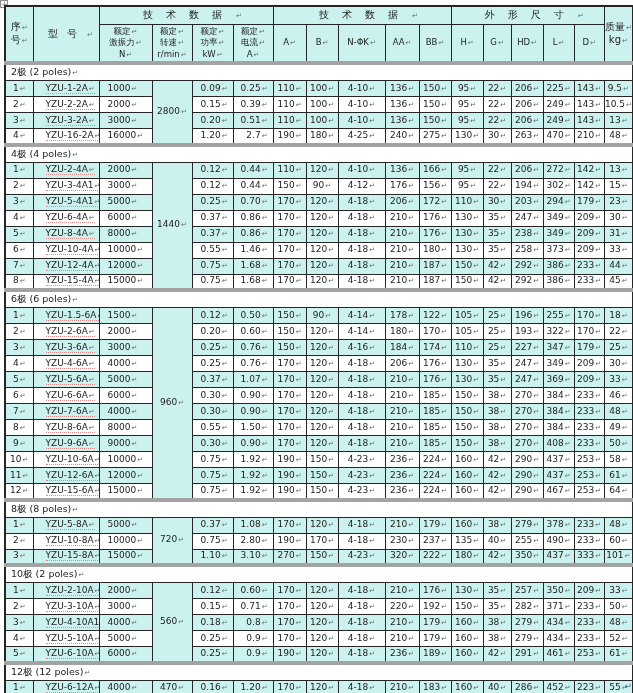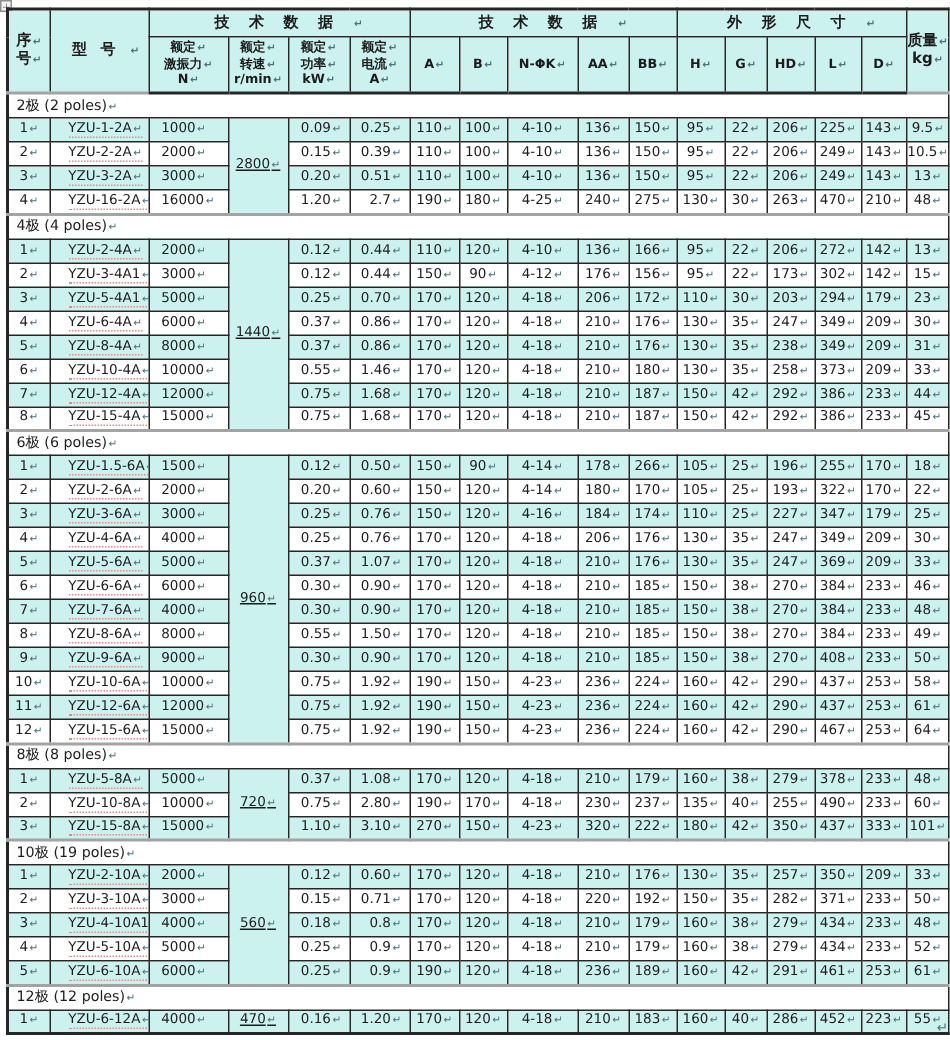--- a/index.html
+++ b/index.html
@@ -28,35 +28,35 @@
   }
   th,td{
     border:1px solid #262626;
     padding:0;margin:0;
     color:#1c1c1c;
     font-weight:normal;
     text-align:center;vertical-align:middle;
     font-size:9px;line-height:11px;
     white-space:nowrap;overflow:hidden;
   }
-  thead th{background:#ccf2f0;font-weight:bold;}
+  thead th{background:#ccf2f0;}
   tr.h1 th{height:17px;font-size:10px;}
   tr.h2 th{height:36px;font-size:8.5px;line-height:10.5px;border-bottom-width:2px;}
   th.vspan{font-size:9.5px;line-height:12px;}
   .spread{letter-spacing:13px;text-indent:13px;}
   .mspread{letter-spacing:9px;text-indent:9px;}
 
   tr.section-row td{
     height:15px;background:#ffffff;text-align:left;padding-left:5px;
-    font-size:9.5px;border-top:2px solid #a3a3a3;
+    font-size:9.5px;border-top:4px solid #a3a3a3;
   }
   tr.data-row{height:16px;}
   tr.data-row.main td{background:#ccf2f0;}
   tr.data-row.alt td{background:#ffffff;}
-  td.speed{background:#ccf2f0 !important;text-decoration:underline;}
+  td.speed{background:#ccf2f0 !important;}
   td.model{text-align:left;padding-left:12px;}
   td.force{text-align:left;padding-left:8px;}
   td.amt{text-align:right;padding-right:5px;}
 
   
   .pm::after{
     content:"\21B5";
     font-size:7px;color:#50707a;margin-left:1px;letter-spacing:0;
   }
   .ln{display:block;}
@@ -243,21 +243,21 @@
           <td class="pm force">3000</td>
           <td class="pm amt">0.12</td>
           <td class="pm amt">0.44</td>
           <td class="pm">150</td>
           <td class="pm">90</td>
           <td class="pm">4-12</td>
           <td class="pm">176</td>
           <td class="pm">156</td>
           <td class="pm">95</td>
           <td class="pm">22</td>
-          <td class="pm">173</td>
+          <td class="pm">194</td>
           <td class="pm">302</td>
           <td class="pm">142</td>
           <td class="pm">15</td>
         </tr>
         <tr class="data-row main">
           <td class="pm">3</td>
           <td class="model"><span class="model-text pm">YZU-5-4A1</span></td>
           <td class="pm force">5000</td>
           <td class="pm amt">0.25</td>
           <td class="pm amt">0.70</td>
@@ -370,21 +370,21 @@
           <td class="pm">1</td>
           <td class="model"><span class="model-text pm">YZU-1.5-6A</span></td>
           <td class="pm force">1500</td>
           <td rowspan="12" class="speed pm">960</td>
           <td class="pm amt">0.12</td>
           <td class="pm amt">0.50</td>
           <td class="pm">150</td>
           <td class="pm">90</td>
           <td class="pm">4-14</td>
           <td class="pm">178</td>
-          <td class="pm">266</td>
+          <td class="pm">122</td>
           <td class="pm">105</td>
           <td class="pm">25</td>
           <td class="pm">196</td>
           <td class="pm">255</td>
           <td class="pm">170</td>
           <td class="pm">18</td>
         </tr>
         <tr class="data-row alt">
           <td class="pm">2</td>
           <td class="model"><span class="model-text pm">YZU-2-6A</span></td>
@@ -635,21 +635,21 @@
           <td class="pm">320</td>
           <td class="pm">222</td>
           <td class="pm">180</td>
           <td class="pm">42</td>
           <td class="pm">350</td>
           <td class="pm">437</td>
           <td class="pm">333</td>
           <td class="pm">101</td>
         </tr>
         <tr class="section-row">
-          <td colspan="17"><span class="pm">10极 (19 poles)</span></td>
+          <td colspan="17"><span class="pm">10极 (2 poles)</span></td>
         </tr>
         <tr class="data-row main">
           <td class="pm">1</td>
           <td class="model"><span class="model-text pm">YZU-2-10A</span></td>
           <td class="pm force">2000</td>
           <td rowspan="5" class="speed pm">560</td>
           <td class="pm amt">0.12</td>
           <td class="pm amt">0.60</td>
           <td class="pm">170</td>
           <td class="pm">120</td>

